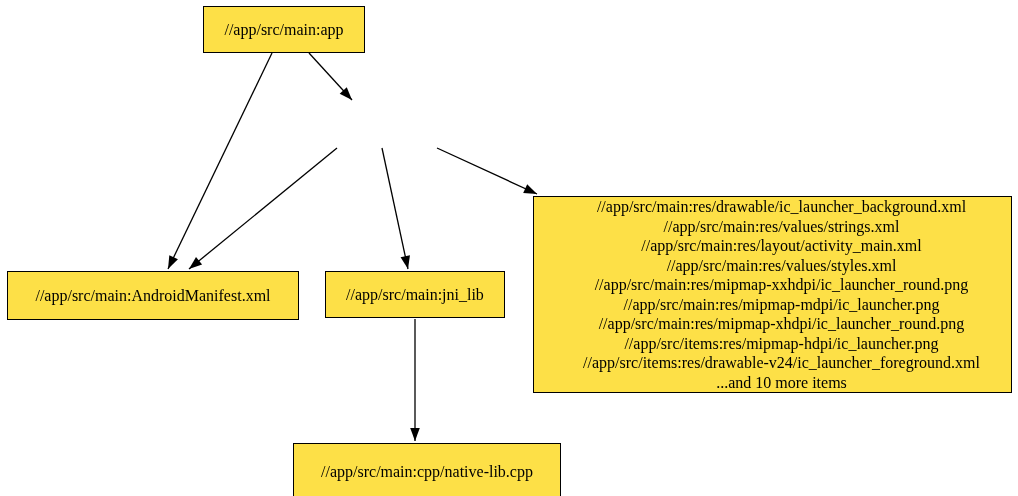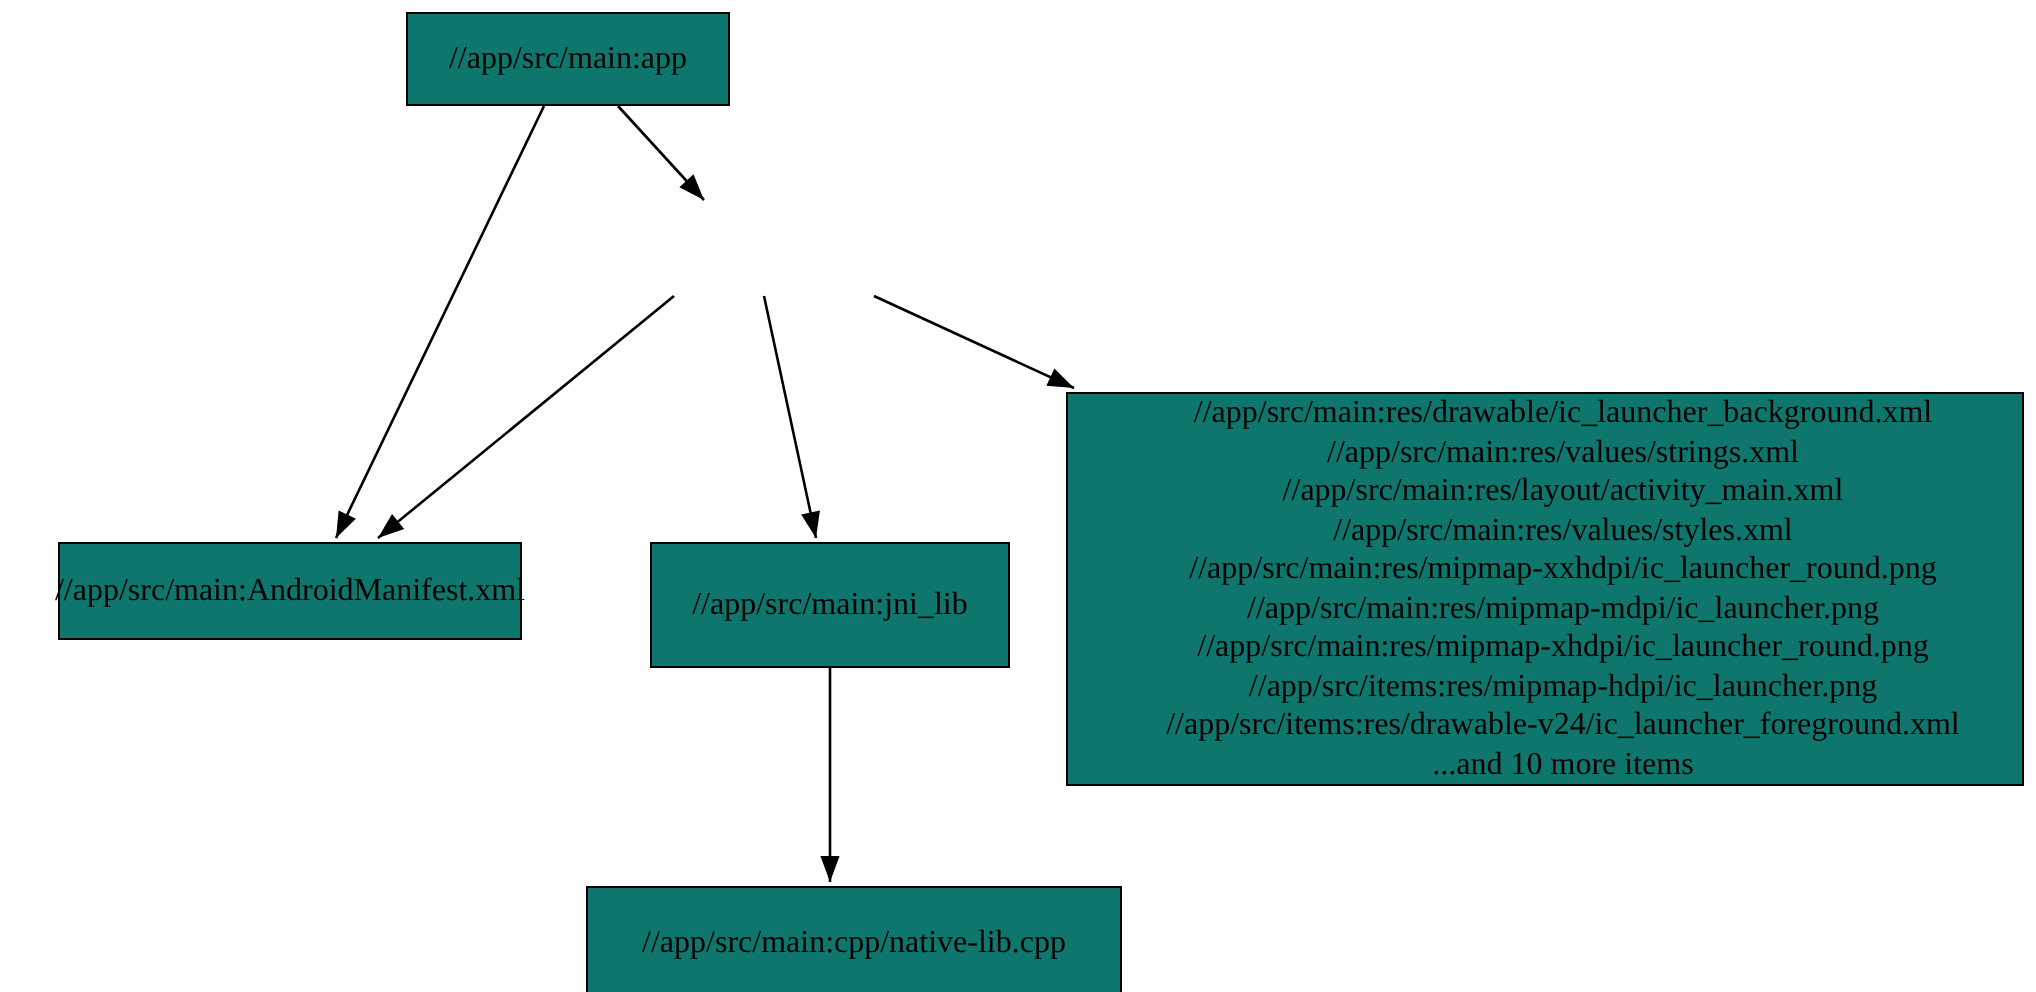--- a/index.html
+++ b/index.html
@@ -19,40 +19,40 @@
     top: 0;
     width: 1018px;
     height: 496px;
   }
   #edge-layer line {
     stroke: #000000;
     stroke-width: 1.3;
   }
   .node {
     position: absolute;
-    background: #0f766e;
+    background: #fde047;
     border: 1.5px solid #000000;
     display: flex;
     align-items: center;
     justify-content: center;
     text-align: center;
     font-size: 16px;
     line-height: 19px;
     white-space: nowrap;
   }
   .node-multi {
     flex-direction: column;
     line-height: 19.5px;
     padding-left: 18px;
   }
   
   #node-app        { left: 203px; top: 6px;   width: 162px; height: 47px; }
   #node-lib        { left: 300px; top: 101px; width: 155px; height: 47px; }
-  #node-manifest   { left: 7px;   top: 271px; width: 232px; height: 49px; margin-left: 22px; }
-  #node-jni-lib    { left: 325px; top: 271px; width: 180px; height: 63px; }
+  #node-manifest   { left: 7px;   top: 271px; width: 292px; height: 49px; }
+  #node-jni-lib    { left: 325px; top: 271px; width: 180px; height: 47px; }
   #node-res-group  { left: 533px; top: 196px; width: 479px; height: 197px; }
   #node-native-lib { left: 293px; top: 443px; width: 268px; height: 56px; }
 </style>
 </head>
 <body>
 
 <div id="canvas">
 
   <svg id="edge-layer" xmlns="http://www.w3.org/2000/svg">
     <line class="edge" x1="309" y1="53" x2="352" y2="100"></line>

